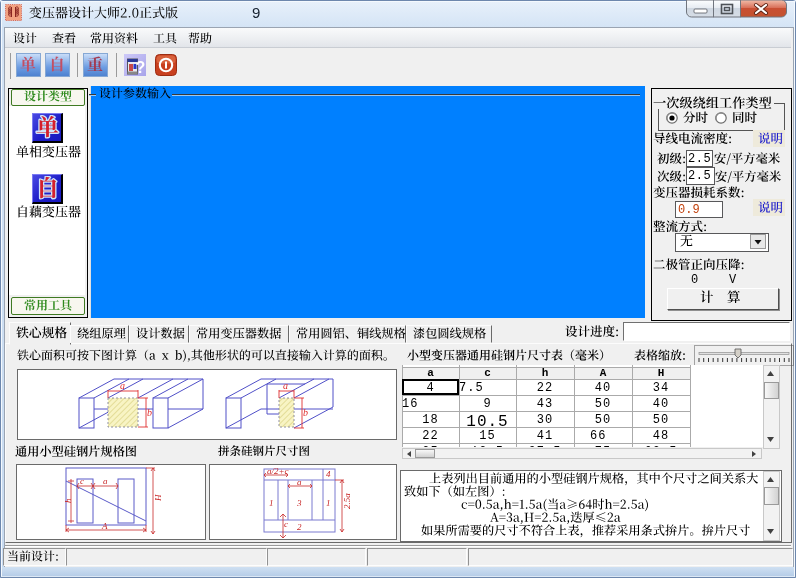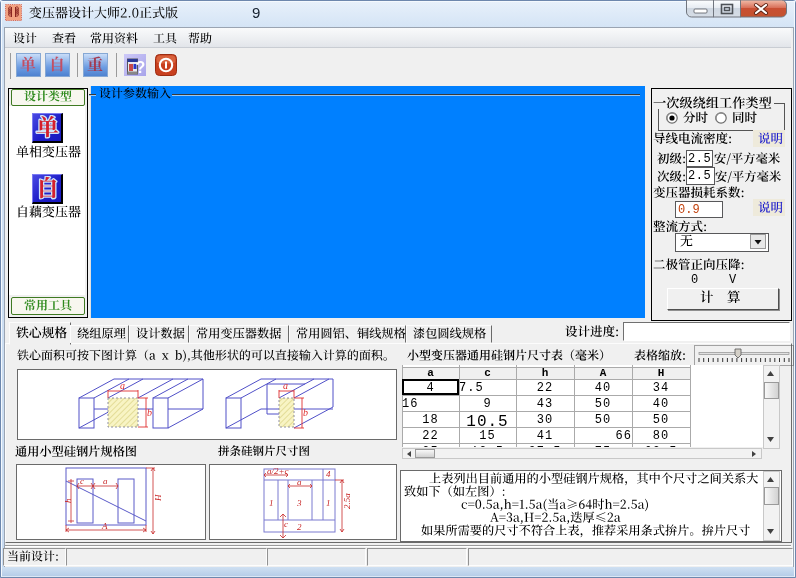--- a/index.html
+++ b/index.html
@@ -302,22 +302,22 @@
 <div class="ab lt" style="left:574px;top:397px;width:58px;font-size:12px;text-align:center;letter-spacing:1px;">50</div>
 <div class="ab lt" style="left:632px;top:397px;width:58px;font-size:12px;text-align:center;letter-spacing:1px;">40</div>
 <div class="ab lt" style="left:402px;top:413px;width:57px;font-size:12px;text-align:center;letter-spacing:1px;">18</div>
 <div class="ab lt" style="left:459px;top:413px;width:57px;font-size:16px;text-align:center;letter-spacing:1px;">10.5</div>
 <div class="ab lt" style="left:516px;top:413px;width:58px;font-size:12px;text-align:center;letter-spacing:1px;">30</div>
 <div class="ab lt" style="left:574px;top:413px;width:58px;font-size:12px;text-align:center;letter-spacing:1px;">50</div>
 <div class="ab lt" style="left:632px;top:413px;width:58px;font-size:12px;text-align:center;letter-spacing:1px;">50</div>
 <div class="ab lt" style="left:402px;top:429px;width:57px;font-size:12px;text-align:center;letter-spacing:1px;">22</div>
 <div class="ab lt" style="left:459px;top:429px;width:57px;font-size:12px;text-align:center;letter-spacing:1px;">15</div>
 <div class="ab lt" style="left:516px;top:429px;width:58px;font-size:12px;text-align:center;letter-spacing:1px;">41</div>
-<div class="ab lt" style="left:574px;top:429px;width:58px;font-size:12px;text-align:right;letter-spacing:1px;">66</div>
-<div class="ab lt" style="left:632px;top:429px;width:58px;font-size:12px;text-align:center;letter-spacing:1px;">80</div>
+<div class="ab lt" style="left:574px;top:429px;width:58px;font-size:12px;text-align:left;letter-spacing:1px;padding-left:16px;">66</div>
+<div class="ab lt" style="left:632px;top:429px;width:58px;font-size:12px;text-align:center;letter-spacing:1px;">48</div>
 <div class="ab lt" style="left:402px;top:445px;width:57px;font-size:12px;text-align:center;letter-spacing:1px;">25</div>
 <div class="ab lt" style="left:459px;top:445px;width:57px;font-size:12px;text-align:center;letter-spacing:1px;">12.5</div>
 <div class="ab lt" style="left:516px;top:445px;width:58px;font-size:12px;text-align:center;letter-spacing:1px;">37.5</div>
 <div class="ab lt" style="left:574px;top:445px;width:58px;font-size:12px;text-align:center;letter-spacing:1px;">75</div>
 <div class="ab lt" style="left:632px;top:445px;width:58px;font-size:12px;text-align:center;letter-spacing:1px;">62.5</div>
 <div class="ab" style="left:402px;top:447px;width:290px;height:12px;background:#f0f0f0;"></div>
 <div class="ab" style="left:402px;top:379px;width:53px;height:12px;border:2px solid #000;background:transparent;"></div>
 <div class="ab" style="left:763px;top:365px;width:15px;height:82px;background:#f2f2f2;border:1px solid #c8c8c8;"></div>
 <svg class="ab" style="left:766px;top:369px" width="9" height="9" viewBox="0 0 9 9">
       <path d="M4.5 2 L8 7 L1 7 Z" fill="#404040"></path>

